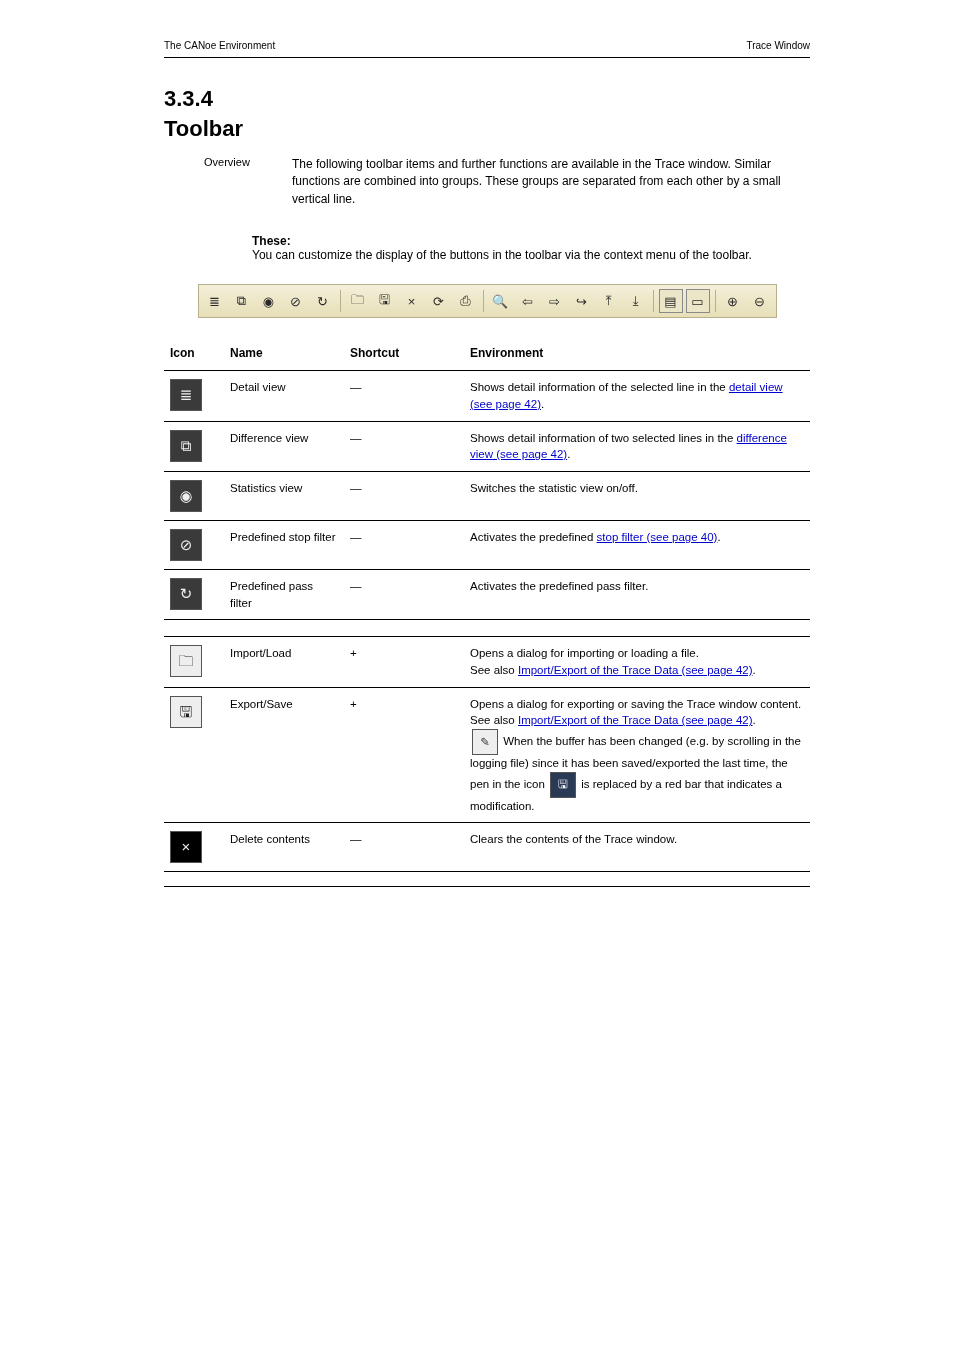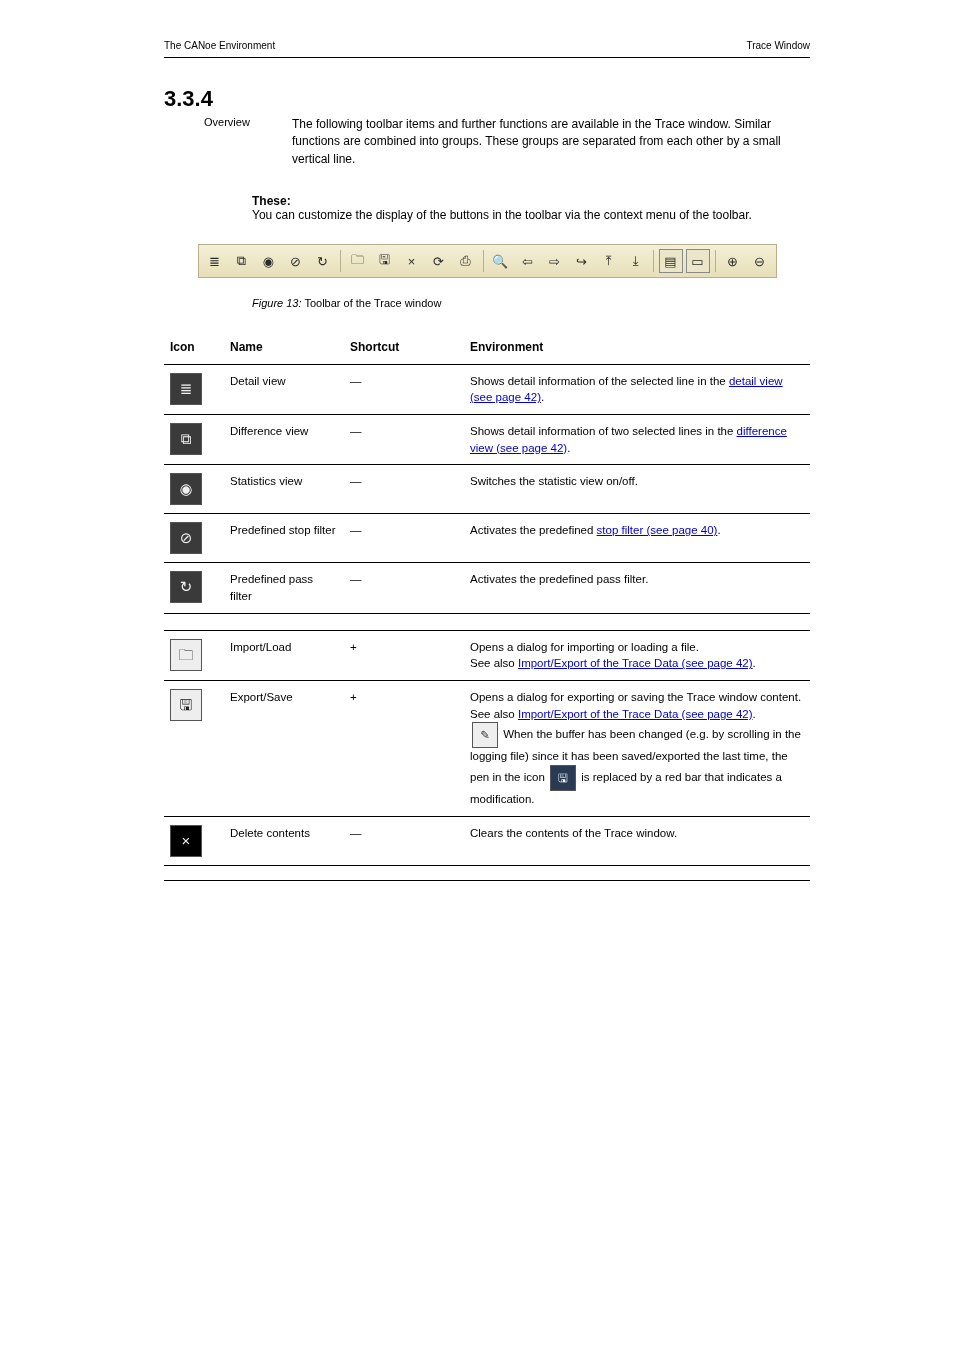--- a/index.html
+++ b/index.html
@@ -104,20 +104,21 @@
 <body>
 
 <div class="page">
   <div class="header-area">
     <span>The CANoe Environment</span>
     <span>Trace Window</span>
   </div>
   <hr class="hr">
 
   <h2 class="section-num">3.3.4</h2>
+  <h2 class="section-title">Toolbar</h2>
 
   <div style="display:flex; gap:18px; margin-bottom:4px;margin-left:40px;">
     <div style="width:70px; font-size:11px;">Overview</div>
     <p style="flex:1;">The following toolbar items and further functions are available in the Trace window. Similar functions are combined into groups. These groups are separated from each other by a small vertical line.</p>
   </div>
 
   <div class="note" style="margin-left:88px;">
     <span class="note-label">These:</span>
     <span class="note-body">You can customize the display of the buttons in the toolbar via the context menu of the toolbar.</span>
   </div>
@@ -144,24 +145,20 @@
         <span class="tbtn">⤓</span>
         <span class="sep"></span>
         <span class="tbtn framed">▤</span>
         <span class="tbtn framed">▭</span>
         <span class="sep"></span>
         <span class="tbtn">⊕</span>
         <span class="tbtn">⊖</span>
       </div>
   </div>
 
-  <div class="caption" style="margin-left:88px;">
-    <span class="fig-label">Figure 13:</span>
-    <span>Toolbar of the Trace window</span>
-  </div>
 
   <table class="funcs">
     <colgroup>
       <col class="c-icon">
         <col class="c-name">
         <col class="c-key">
         <col class="c-desc">
     </colgroup>
     <thead>
       <tr>

